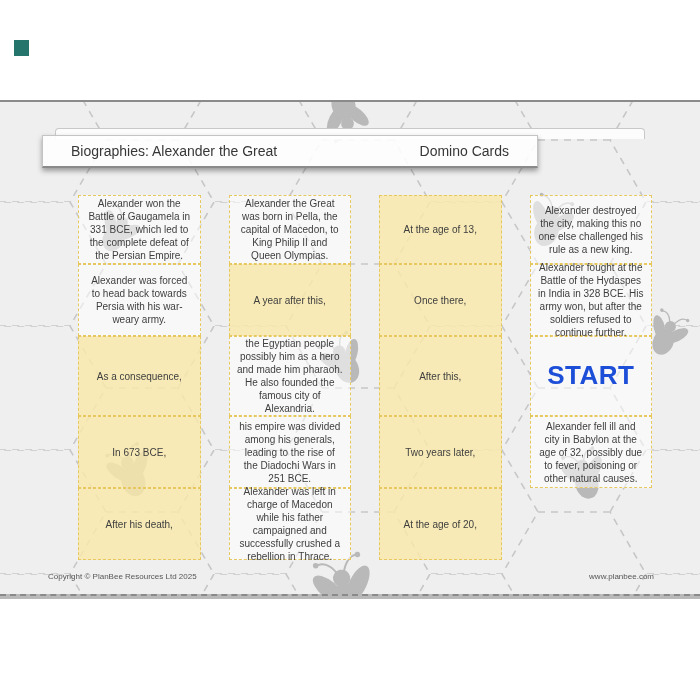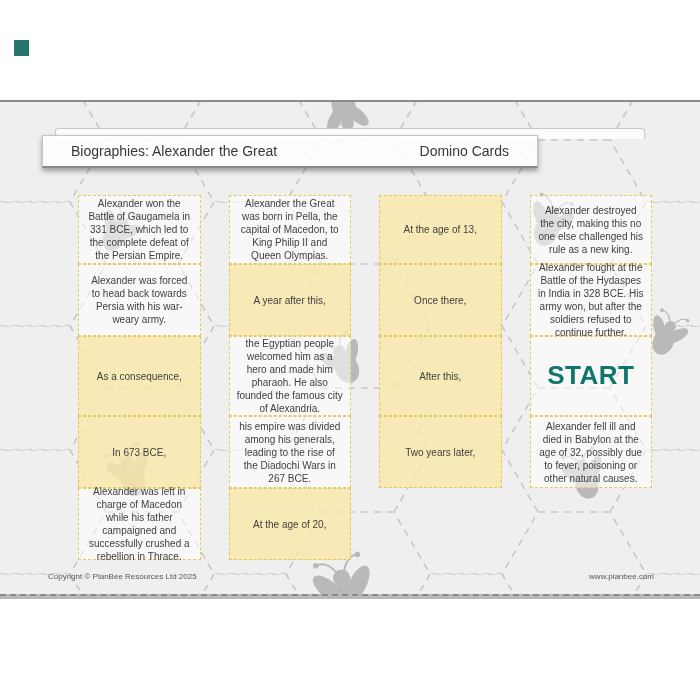--- a/index.html
+++ b/index.html
@@ -54,21 +54,21 @@
   }
   .cell{
     border:1.5px dashed var(--card-border-gold,#e6c85f);
     display:flex;align-items:center;justify-content:center;
     text-align:center;padding:3px 7px;box-sizing:border-box;
     font-size:10px;line-height:1.3;color:#3e3e3e;
     background:rgba(255,255,255,0.55);
     margin-left:28px;
   }
   .cell.y{background:rgba(249,233,170,0.82);}
-  .cell.start{font-size:26px;font-weight:bold;letter-spacing:0.5px;color:#0f766e;}
+  .cell.start{font-size:26px;font-weight:bold;letter-spacing:0.5px;color:#1d4ed8;}
   
   .foot{
     position:absolute;left:48px;right:46px;top:470px;z-index:5;
     display:flex;justify-content:space-between;
     font-size:8px;color:#565656;
   }
 </style>
 </head>
 <body>
 
@@ -138,29 +138,30 @@
     <div class="cell">Alexander the Great was born in Pella, the capital of Macedon, to King Philip II and Queen Olympias.</div>
     <div class="cell y">At the age of 13,</div>
 
     <div class="cell">Alexander destroyed the city, making this no one else challenged his rule as a new king.</div>
     <div class="cell">Alexander was forced to head back towards Persia with his war-weary army.</div>
     <div class="cell y">A year after this,</div>
     <div class="cell y">Once there,</div>
 
     <div class="cell">Alexander fought at the Battle of the Hydaspes in India in 328 BCE. His army won, but after the soldiers refused to continue further.</div>
     <div class="cell y">As a consequence,</div>
-    <div class="cell">the Egyptian people welcomed him as a hero and made him pharaoh. He also founded the famous city of Alexandria.</div>
+    <div class="cell">the Egyptian people possibly him as a hero and made him pharaoh. He also founded the famous city of Alexandria.</div>
     <div class="cell y">After this,</div>
 
     <div class="cell start">START</div>
     <div class="cell y">In 673 BCE,</div>
-    <div class="cell">his empire was divided among his generals, leading to the rise of the Diadochi Wars in 267 BCE.</div>
+    <div class="cell">his empire was divided among his generals, leading to the rise of the Diadochi Wars in 251 BCE.</div>
     <div class="cell y">Two years later,</div>
 
-    <div class="cell">Alexander fell ill and died in Babylon at the age of 32, possibly due to fever, poisoning or other natural causes.</div>
+    <div class="cell">Alexander fell ill and city in Babylon at the age of 32, possibly due to fever, poisoning or other natural causes.</div>
+    <div class="cell y">After his death,</div>
     <div class="cell">Alexander was left in charge of Macedon while his father campaigned and successfully crushed a rebellion in Thrace.</div>
     <div class="cell y">At the age of 20,</div>
   </div>
 
   <div class="foot">
     <span>Copyright © PlanBee Resources Ltd 2025</span>
     <span>www.planbee.com</span>
   </div>
 
   <div class="panel-bottom"></div>

